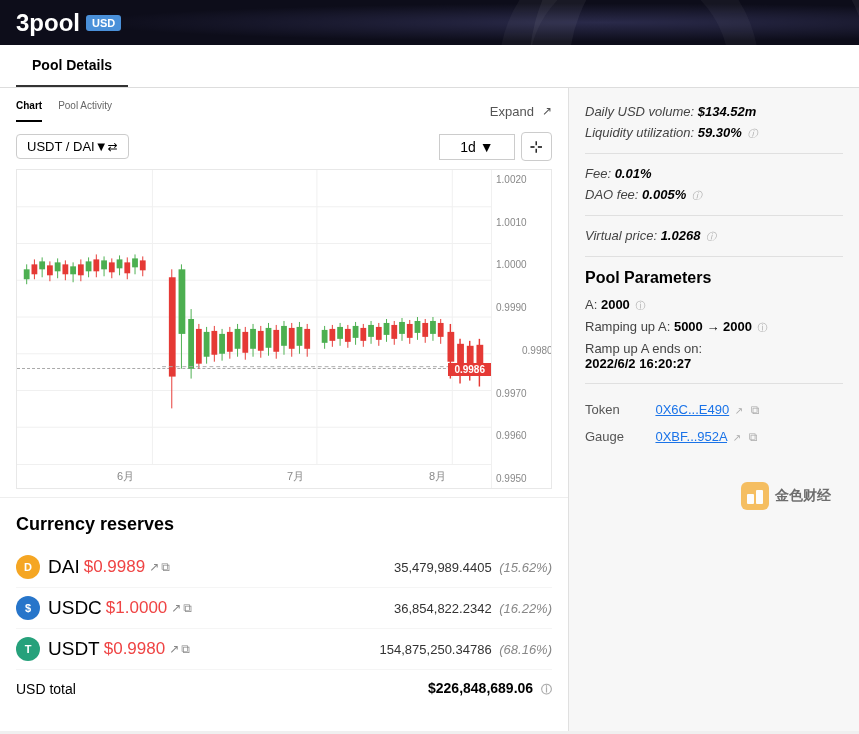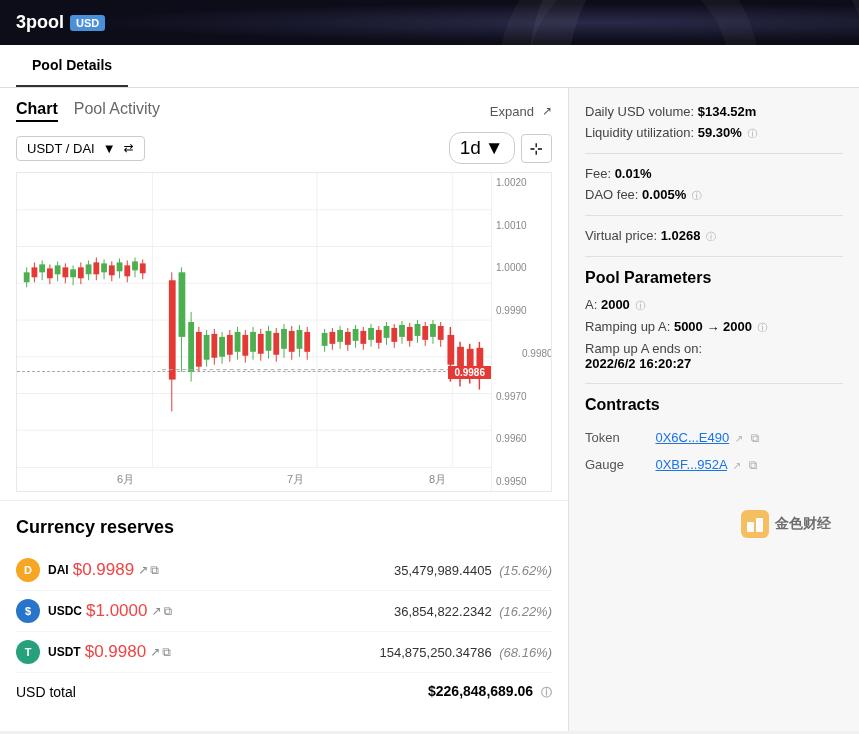--- a/index.html
+++ b/index.html
@@ -17,21 +17,21 @@
       overflow: hidden;
     }
     .header-logo {
       display: flex;
       align-items: center;
       gap: 6px;
       z-index: 1;
     }
     .logo-text {
       color: white;
-      font-size: 18px;
+      font-size: 24px;
       font-weight: bold;
     }
     .logo-badge {
       background: #4a90d9;
       color: white;
       font-size: 11px;
       padding: 2px 6px;
       border-radius: 3px;
       font-weight: bold;
     }
@@ -100,24 +100,24 @@
       display: flex;
       align-items: center;
       justify-content: space-between;
       margin-bottom: 10px;
     }
     .chart-tabs {
       display: flex;
       gap: 16px;
     }
     .chart-tab {
-      font-size: 16px;
+      font-size: 10px;
       cursor: pointer;
       color: #666;
-      padding-bottom: 2px;
+      padding-bottom: 9px;
     }
     .chart-tab.active {
       font-weight: bold;
       color: #000;
       border-bottom: 2px solid #000;
     }
     .expand-btn {
       font-size: 13px;
       color: #555;
       cursor: pointer;
@@ -127,38 +127,38 @@
     }
     .chart-controls {
       display: flex;
       align-items: center;
       justify-content: space-between;
       margin-bottom: 8px;
     }
     .pair-selector {
       display: flex;
       align-items: center;
-      gap: 8px;
+      gap: 0;
       border: 1px solid #ccc;
       padding: 4px 10px;
       border-radius: 4px;
       cursor: pointer;
       font-size: 13px;
     }
     .timeframe-controls {
       display: flex;
       align-items: center;
       gap: 6px;
     }
     .timeframe-btn {
       border: 1px solid #ccc;
-      padding: 4px 10px;
-      border-radius: 12px;
+      padding: 4px 20px;
+      border-radius: 0;
       cursor: pointer;
-      font-size: 19px;
+      font-size: 14px;
       background: white;
       display: flex;
       align-items: center;
       gap: 4px;
     }
     .crosshair-btn {
       border: 1px solid #ccc;
       padding: 4px 8px;
       border-radius: 4px;
       cursor: pointer;
@@ -244,22 +244,22 @@
       height: 24px;
       border-radius: 50%;
       margin-right: 8px;
       display: flex;
       align-items: center;
       justify-content: center;
       font-weight: bold;
       font-size: 11px;
     }
     .reserve-name {
-      font-weight: bold;
-      font-size: 12px;
+      font-weight: normal;
+      font-size: 19px;
     }
     .reserve-price {
       font-size: 17px;
       color: #ef4444;
       margin-left: 4px;
     }
     .reserve-link { font-size: 12px; color: #888; margin-left: 4px; cursor: pointer; }
     .reserve-copy { font-size: 12px; color: #888; margin-left: 2px; cursor: pointer; }
     .reserve-amount {
       margin-left: auto;
@@ -288,20 +288,21 @@
     .right-panel {
       width: 290px;
       background: #f7f7f7;
       padding: 16px;
       overflow-y: auto;
     }
     .info-row {
       font-size: 13px;
       color: #444;
       margin-bottom: 6px;
+      font-style: italic;
     }
     .info-row strong { color: #000; }
     .section-divider { height: 1px; background: #e0e0e0; margin: 12px 0; }
     .section-title {
       font-size: 16px;
       font-weight: bold;
       margin-bottom: 10px;
     }
     .pool-param { font-size: 13px; color: #444; margin-bottom: 6px; }
     .pool-param strong { color: #000; }
@@ -650,21 +651,20 @@
       <strong>5000 → 2000</strong>
       <span style="font-size:10px; color:#aaa; margin-left:2px;">ⓘ</span>
     </div>
     <div class="pool-param">
       <div>Ramp up A ends on:</div>
       <strong>2022/6/2 16:20:27</strong>
     </div>
 
     <div class="section-divider"></div>
 
-    <div class="section-title">Contracts</div>
 
     <table class="contracts-table">
       <tbody>
       <tr>
         <td style="color:#555;">Token</td>
         <td>
           <span class="contract-link">0X6C...E490</span>
           <span class="ext-icon">↗</span>
           <span class="copy-icon">⧉</span>
         </td>

